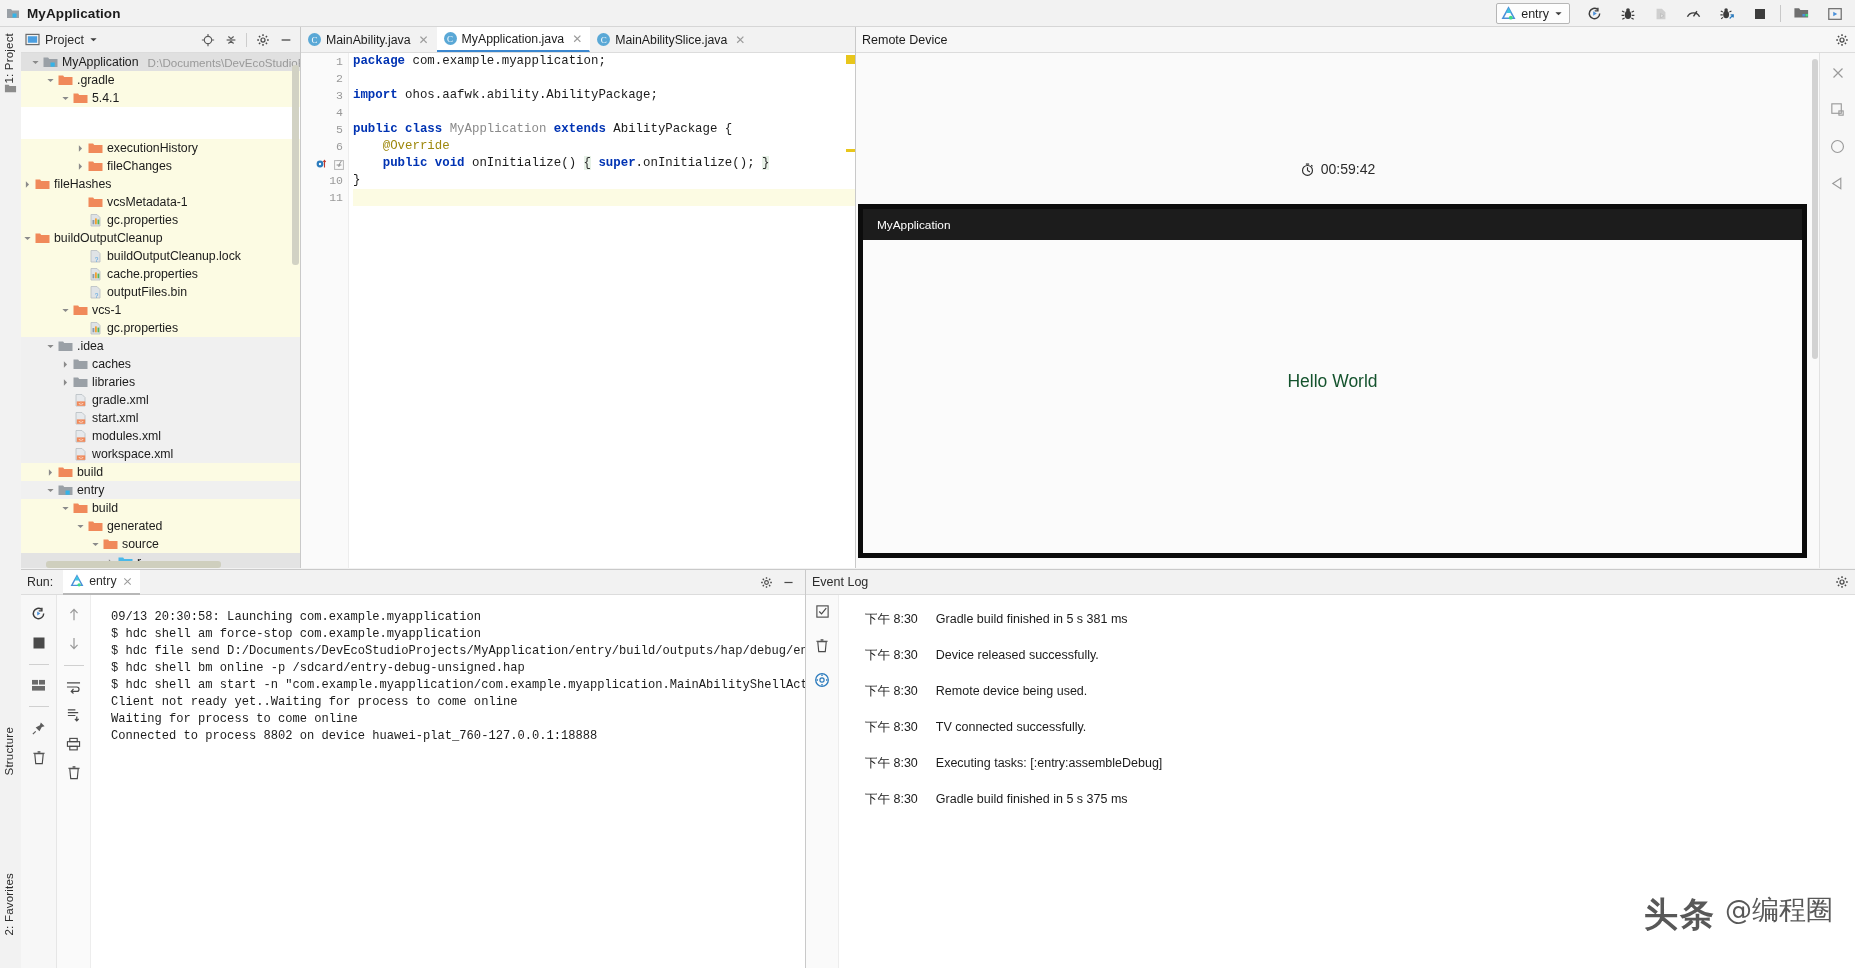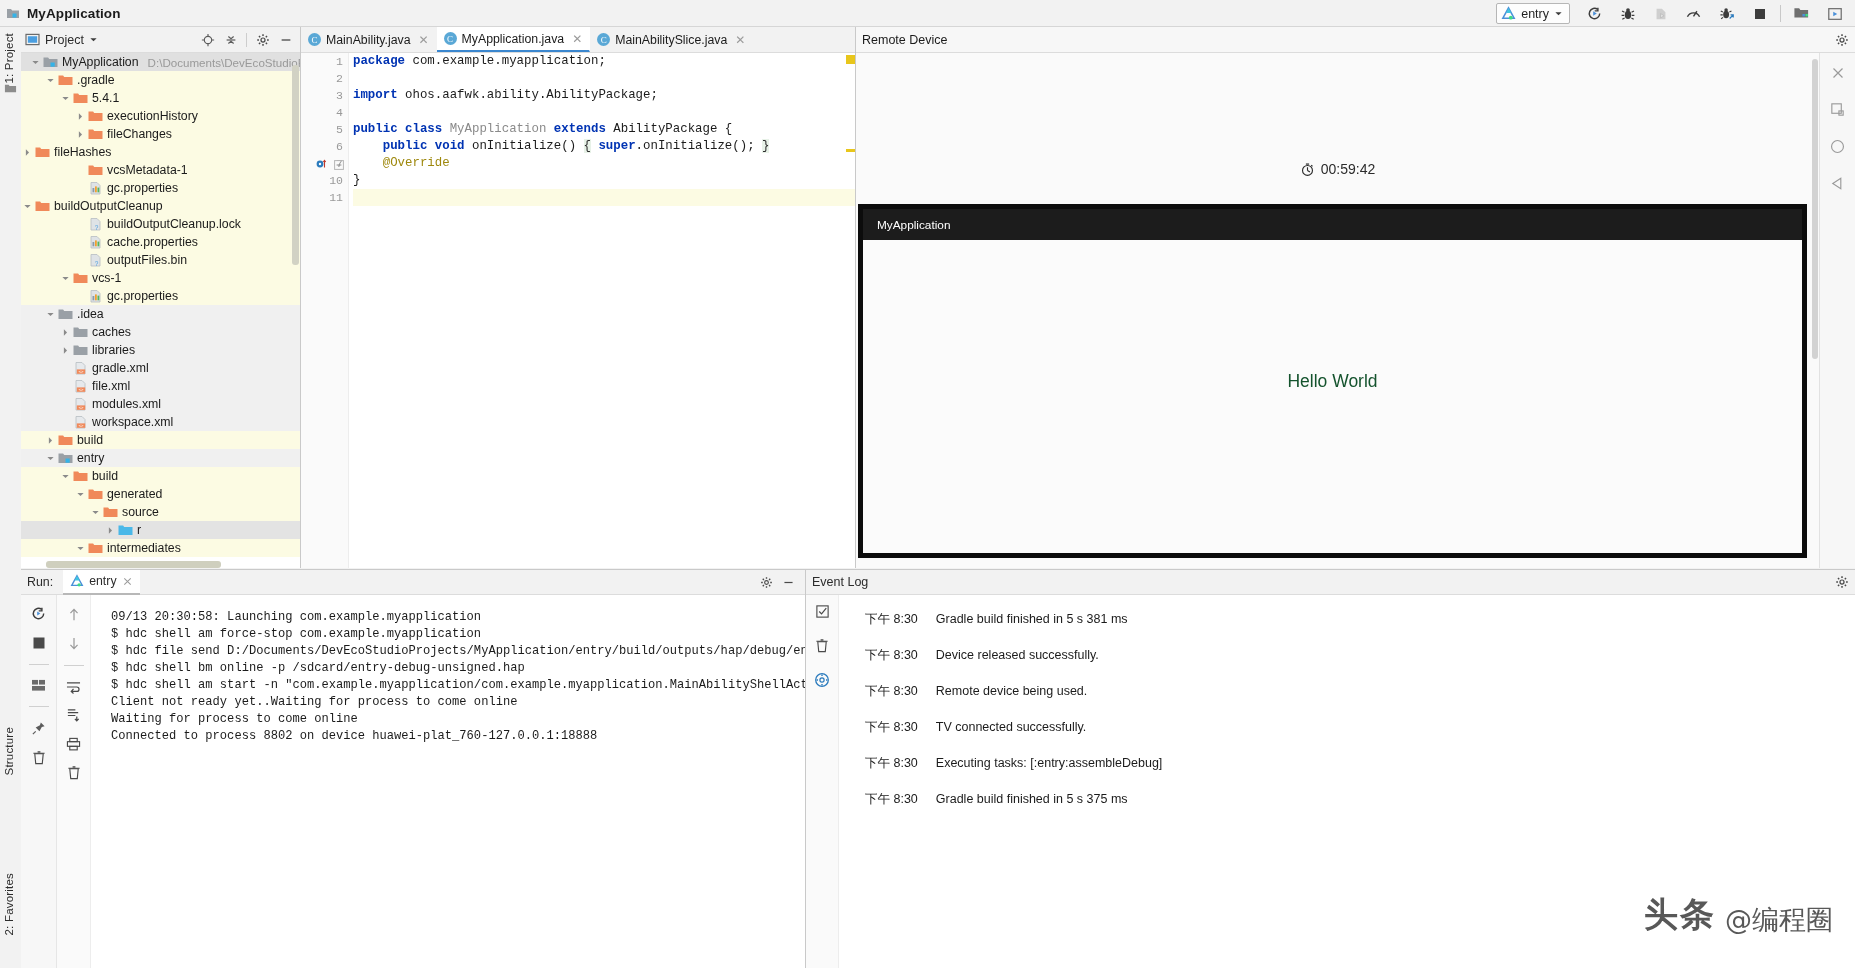--- a/index.html
+++ b/index.html
@@ -119,21 +119,21 @@
   .evhdr .et{ font-size:12.5px; }
   .evbody{ position:absolute; top:25px; left:0; right:0; bottom:0; display:flex; }
   .evtools{ width:33px; background:#fafafa; border-right:1px solid #ededed;
     display:flex; flex-direction:column; align-items:center; padding-top:9px; gap:19px; }
   .evlist{ flex:1; padding-top:6px; }
   .evrow{ height:36px; display:flex; align-items:center; font-size:12.5px; padding-left:26px; gap:18px; }
   .evrow .ts{ color:#1b1b1b; white-space:nowrap; }
   .evrow .msg{ color:#1b1b1b; }
 
   
-  .watermark{ position:absolute; right:22px; bottom:30px; display:flex; align-items:flex-end; gap:9px;
+  .watermark{ position:absolute; right:22px; bottom:30px; display:flex; align-items:flex-start; gap:9px;
     opacity:.86; pointer-events:none;}
   .wm-ch{ font-family:"DejaVu Sans", sans-serif; font-weight:bold; font-size:34px; color:#3d3d3d; letter-spacing:2px;}
   .wm-at{ font-family:"DejaVu Sans", sans-serif; font-size:27px; color:#3d3d3d; }
 
   .statusstrip{ position:absolute; left:0; top:27px; width:21px; bottom:0; }
 </style>
 </head>
 <body>
 
 <div class="app">
@@ -326,21 +326,21 @@
               <path d="M1.5 3.2 L5 6.7 L8.5 3.2 Z" fill="#8a8a8a"></path>
             </svg>
           </span>
           <span class="ti">
             <svg width="15" height="14" viewBox="0 0 15 14">
               <path d="M0.5 2.5h4.6l1.1 1.4h8.3V12H0.5z" fill="#f0895a"></path>
             </svg>
           </span>
           <span class="tl">5.4.1</span>
         </div>
-        <div class="trow bg-y" style="padding-left: 53px;">
+        <div class="trow bg-y" style="padding-left: 53px; margin-top: 32px;">
           <span class="tw">
             <svg width="9" height="9" viewBox="0 0 10 10">
               <path d="M3.2 1.5 L6.7 5 L3.2 8.5 Z" fill="#8a8a8a"></path>
             </svg>
           </span>
           <span class="ti">
             <svg width="15" height="14" viewBox="0 0 15 14">
               <path d="M0.5 2.5h4.6l1.1 1.4h8.3V12H0.5z" fill="#f0895a"></path>
             </svg>
           </span>
@@ -515,21 +515,21 @@
         </div>
         <div class="trow bg-g" style="padding-left: 38px;">
           <span class="tw"></span>
           <span class="ti">
             <svg width="14" height="15" viewBox="0 0 14 15">
               <path d="M2 1.5h6l3 3V13H2z" fill="#e6e9ec" stroke="#b6bcc2" stroke-width=".8"></path>
               <rect x="2.8" y="8.4" width="8.4" height="4.4" fill="#f0895a"></rect>
               <text x="7" y="12" font-size="4.2" fill="#fff" text-anchor="middle" font-family="monospace">&lt;&gt;</text>
             </svg>
           </span>
-          <span class="tl">file.xml</span>
+          <span class="tl">start.xml</span>
         </div>
         <div class="trow bg-g" style="padding-left: 38px;">
           <span class="tw"></span>
           <span class="ti">
             <svg width="14" height="15" viewBox="0 0 14 15">
               <path d="M2 1.5h6l3 3V13H2z" fill="#e6e9ec" stroke="#b6bcc2" stroke-width=".8"></path>
               <rect x="2.8" y="8.4" width="8.4" height="4.4" fill="#f0895a"></rect>
               <text x="7" y="12" font-size="4.2" fill="#fff" text-anchor="middle" font-family="monospace">&lt;&gt;</text>
             </svg>
           </span>
@@ -679,22 +679,22 @@
               </svg></span>7</div>
           <div class="gline">10</div>
           <div class="gline">11</div>
         </div>
       <div class="code" id="code">
           <div class="cline"><span class="kw">package </span><span class="plain">com.example.myapplication;</span></div>
           <div class="cline">&nbsp;</div>
           <div class="cline"><span class="kw">import </span><span class="plain">ohos.aafwk.ability.AbilityPackage;</span></div>
           <div class="cline">&nbsp;</div>
           <div class="cline"><span class="kw">public class </span><span class="cls">MyApplication </span><span class="kw">extends </span><span class="plain">AbilityPackage {</span></div>
+          <div class="cline"><span class="ann">    @Override</span></div>
           <div class="cline"><span class="plain">    </span><span class="kw">public void </span><span class="plain">onInitialize() </span><span class="hl">{</span><span class="plain"> </span><span class="kw">super</span><span class="plain">.onInitialize(); </span><span class="hl">}</span></div>
-          <div class="cline"><span class="ann">    @Override</span></div>
           <div class="cline"><span class="plain">}</span></div>
           <div class="cline linehl">&nbsp;</div>
         </div>
       <div class="ed-marker" style="top:2px;height:9px;background:#e8c61c;"></div>
       <div class="ed-marker" style="top:96px;height:3px;background:#e8c61c;"></div>
     </div>
   </div>
 
   <div class="remote">
     <div class="remhdr">

